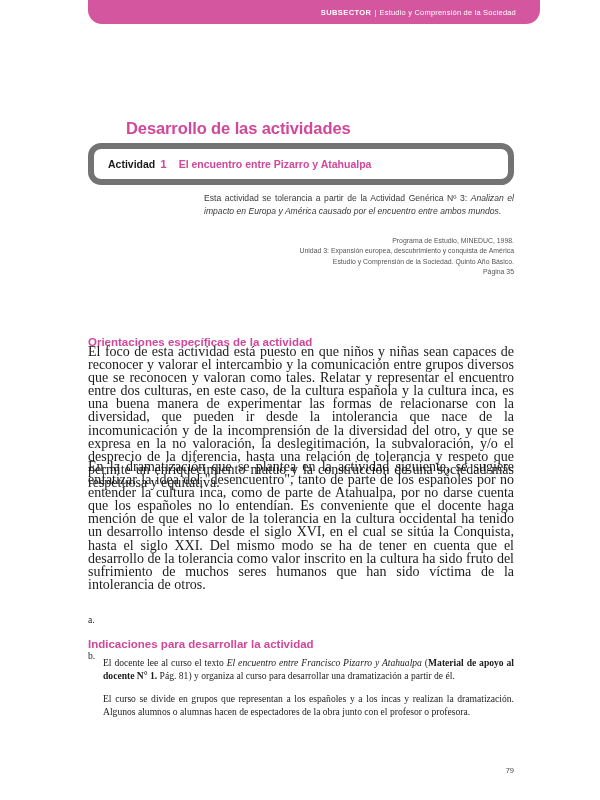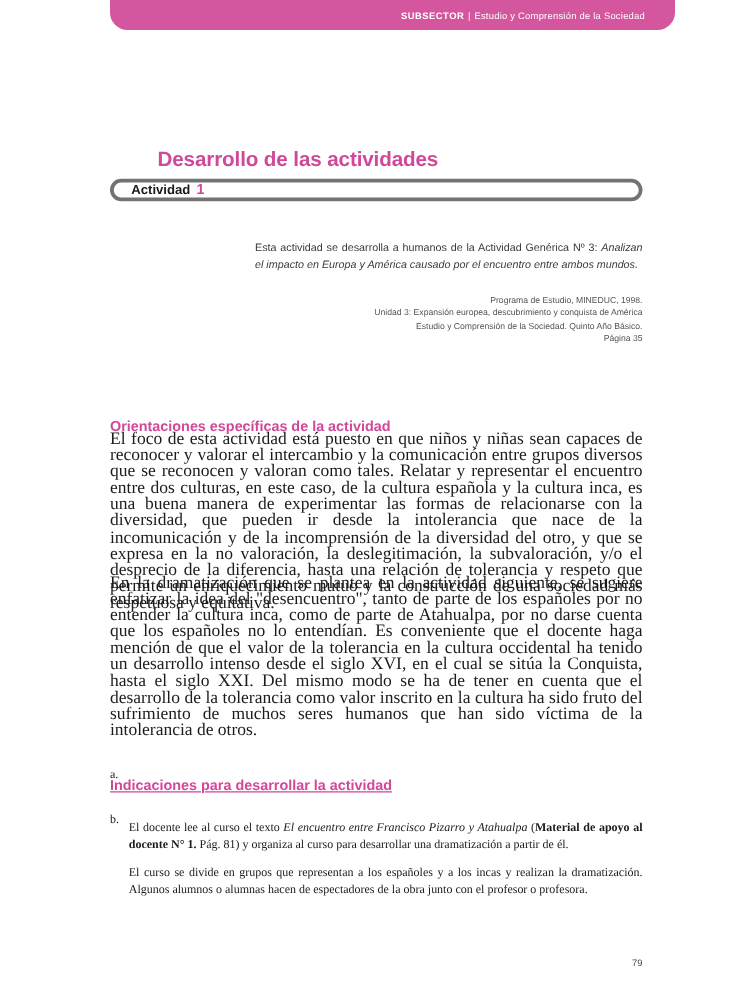--- a/index.html
+++ b/index.html
@@ -69,26 +69,26 @@
     letter-spacing: -0.1px;
     margin-left: 38px;
   }
 
   
   .activity-box {
     position: absolute;
     left: 0;
     top: 143px;
     width: 426px;
-    height: 18px;
-    border: 3px solid #737373;
+    height: 42px;
+    border: 6px solid #737373;
     border-radius: 13px;
     box-sizing: border-box;
     display: flex;
-    align-items: flex-start;
+    align-items: center;
     padding-left: 14px;
   }
   .activity-label {
     font-family: "Liberation Sans", sans-serif;
     font-size: 10.5px;
     font-weight: bold;
     color: #1a1a1a;
   }
   .activity-number {
     font-family: "Liberation Sans", sans-serif;
@@ -141,21 +141,21 @@
   .section-heading {
     position: absolute;
     left: 0;
     font-family: "Liberation Sans", sans-serif;
     font-size: 11.5px;
     font-weight: bold;
     color: #d1479a;
     margin-top: 36px;
   }
   .sh-orientaciones { top: 300px; }
-  .sh-indicaciones  { top: 587px; text-decoration: underline; }
+  .sh-indicaciones  { top: 602px; }
 
   
   .body-par {
     position: absolute;
     left: 0;
     width: 426px;
     font-family: "Liberation Serif", serif;
     font-size: 14px;
     line-height: 13.1px;
     color: #1b1b1b;
@@ -213,24 +213,25 @@
   </div>
 </div>
 
 <div class="page">
 
   <h1 class="page-title">Desarrollo de las actividades</h1>
 
   <div class="activity-box">
     <span class="activity-label">Actividad</span>
     <span class="activity-number">1</span>
+    <span class="activity-name">El encuentro entre Pizarro y Atahualpa</span>
   </div>
 
   <div class="intro-block">
-    <p class="intro-text"><span>Esta actividad se desarrolla a humanos de la Actividad Genérica Nº 3: </span><span class="ital">Analizan el impacto en Europa y América causado por el encuentro entre ambos mundos.</span></p>
+    <p class="intro-text"><span>Esta actividad se tolerancia a partir de la Actividad Genérica Nº 3: </span><span class="ital">Analizan el impacto en Europa y América causado por el encuentro entre ambos mundos.</span></p>
   </div>
 
   <div class="source-block">
     <div>Programa de Estudio, MINEDUC, 1998.</div>
     <div>Unidad 3: Expansión europea, descubrimiento y conquista de América</div>
     <div>Estudio y Comprensión de la Sociedad. Quinto Año Básico.</div>
     <div>Página 35</div>
   </div>
 
   <h2 class="section-heading sh-orientaciones">Orientaciones específicas de la actividad</h2>

